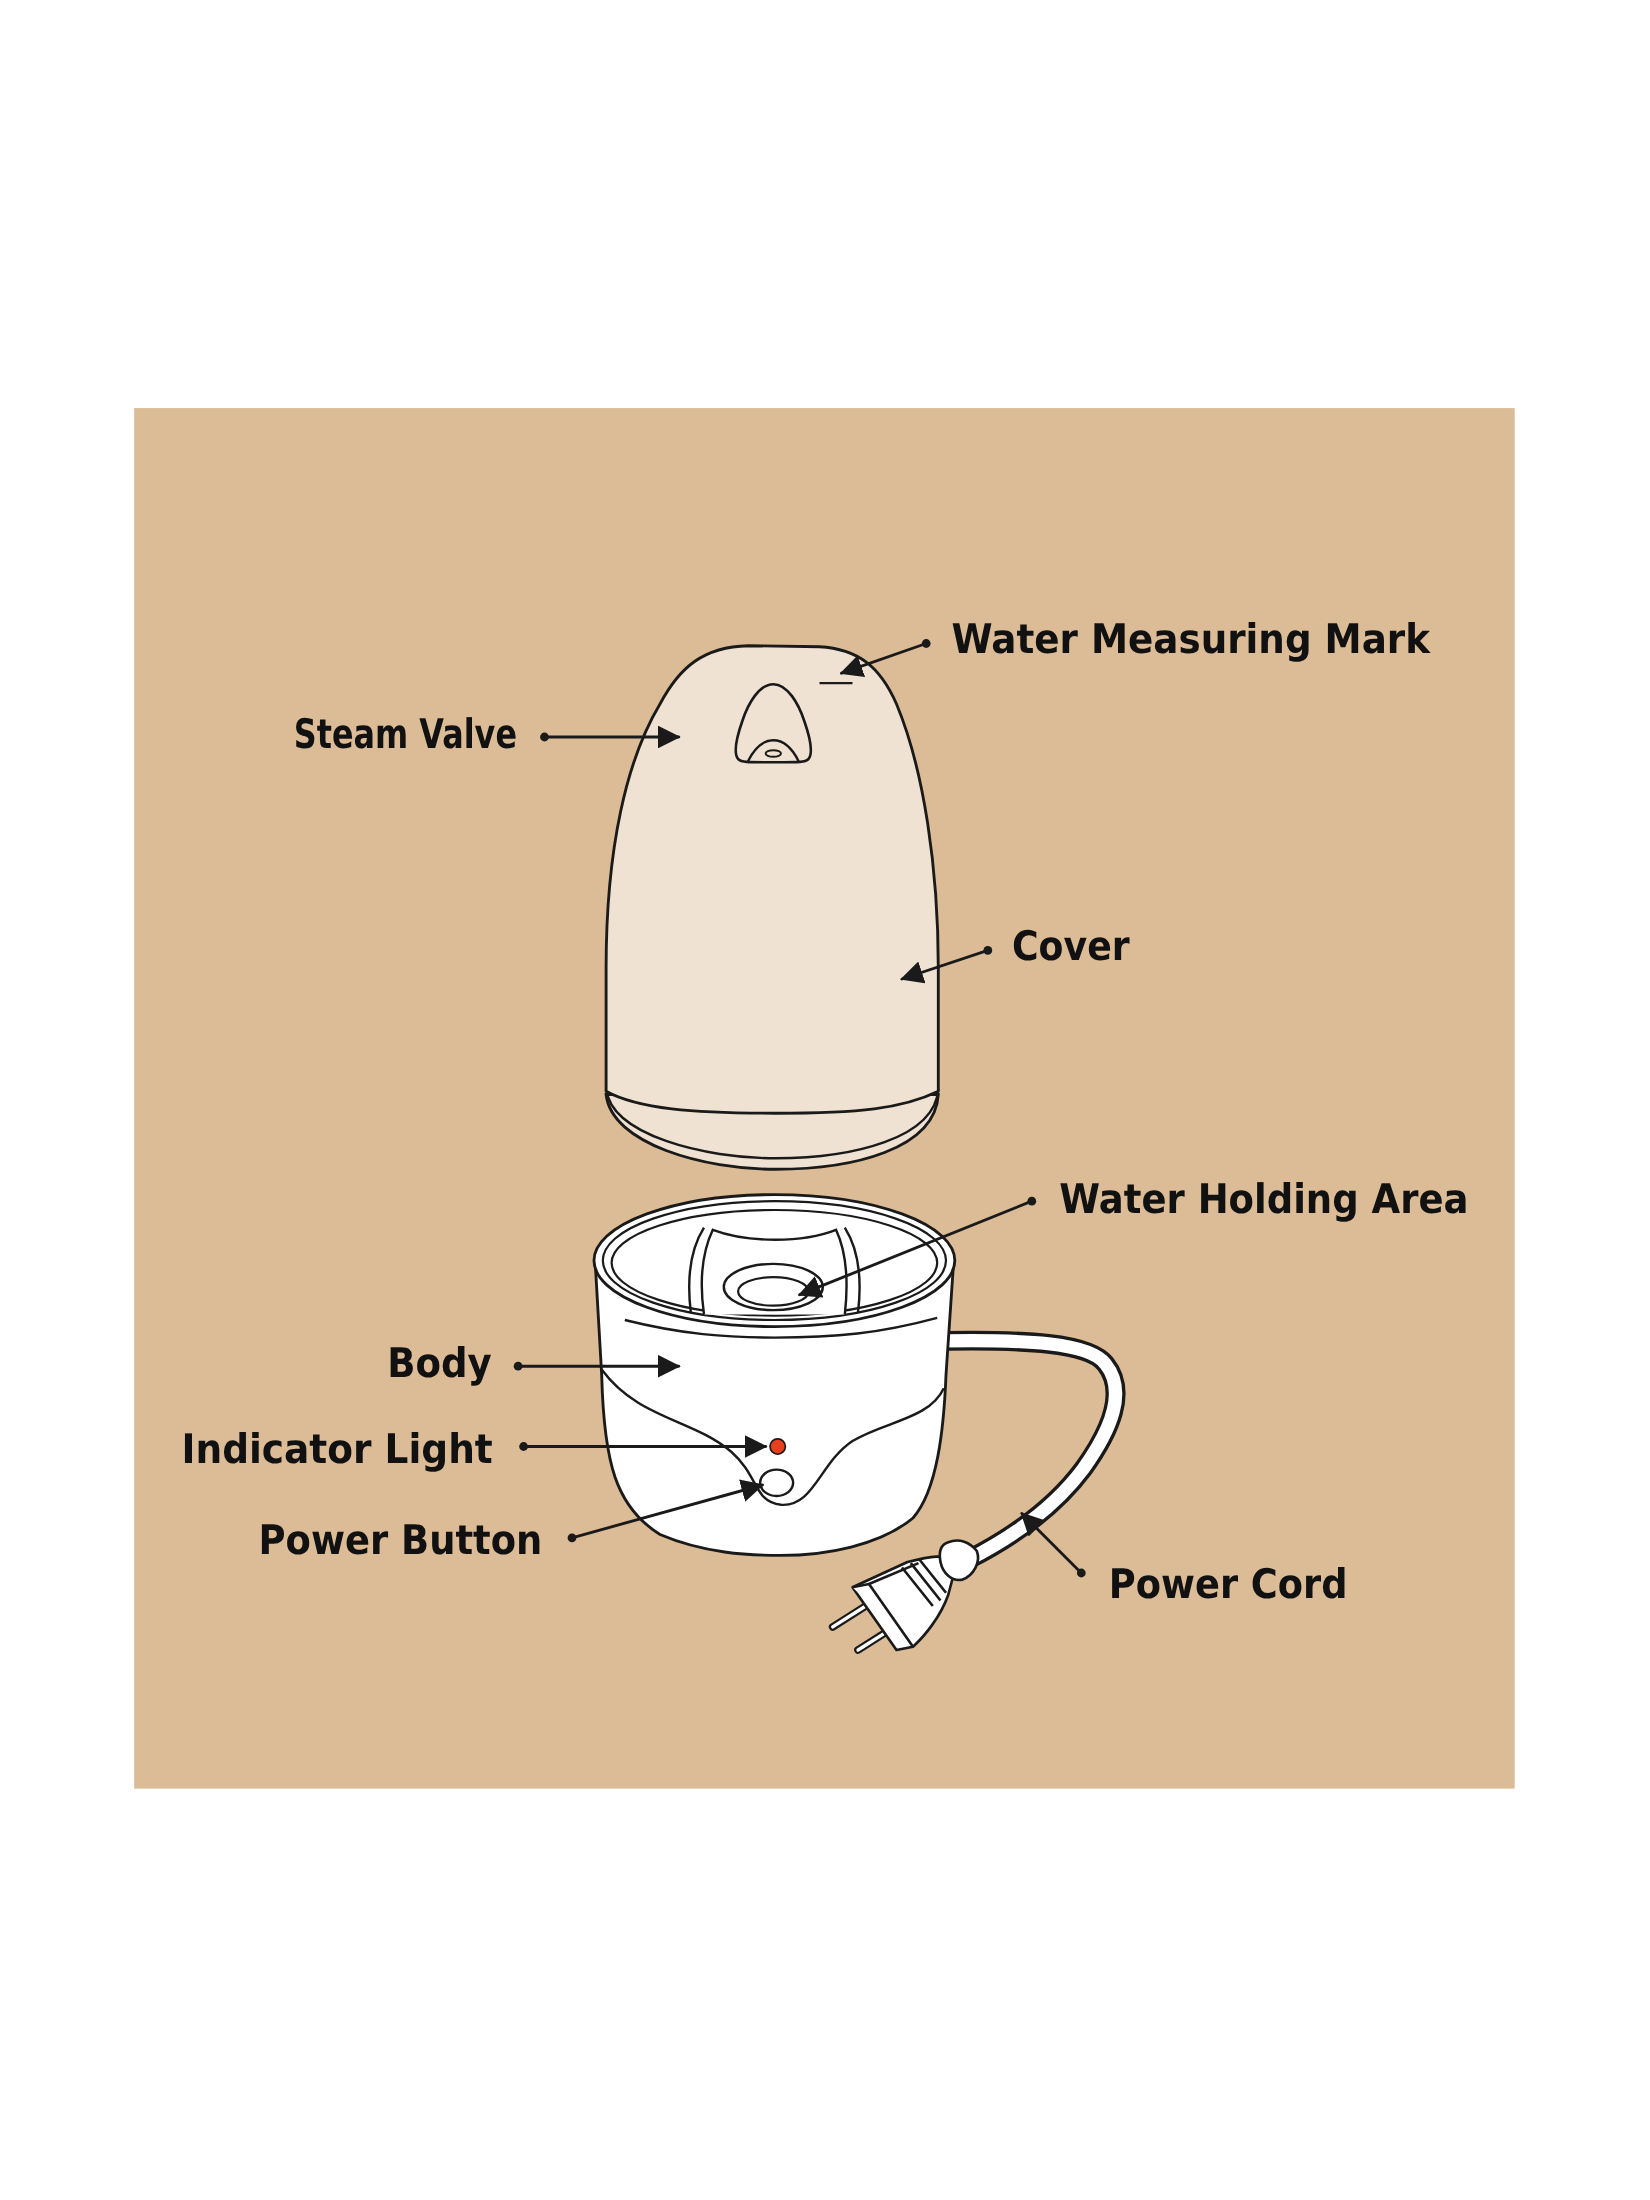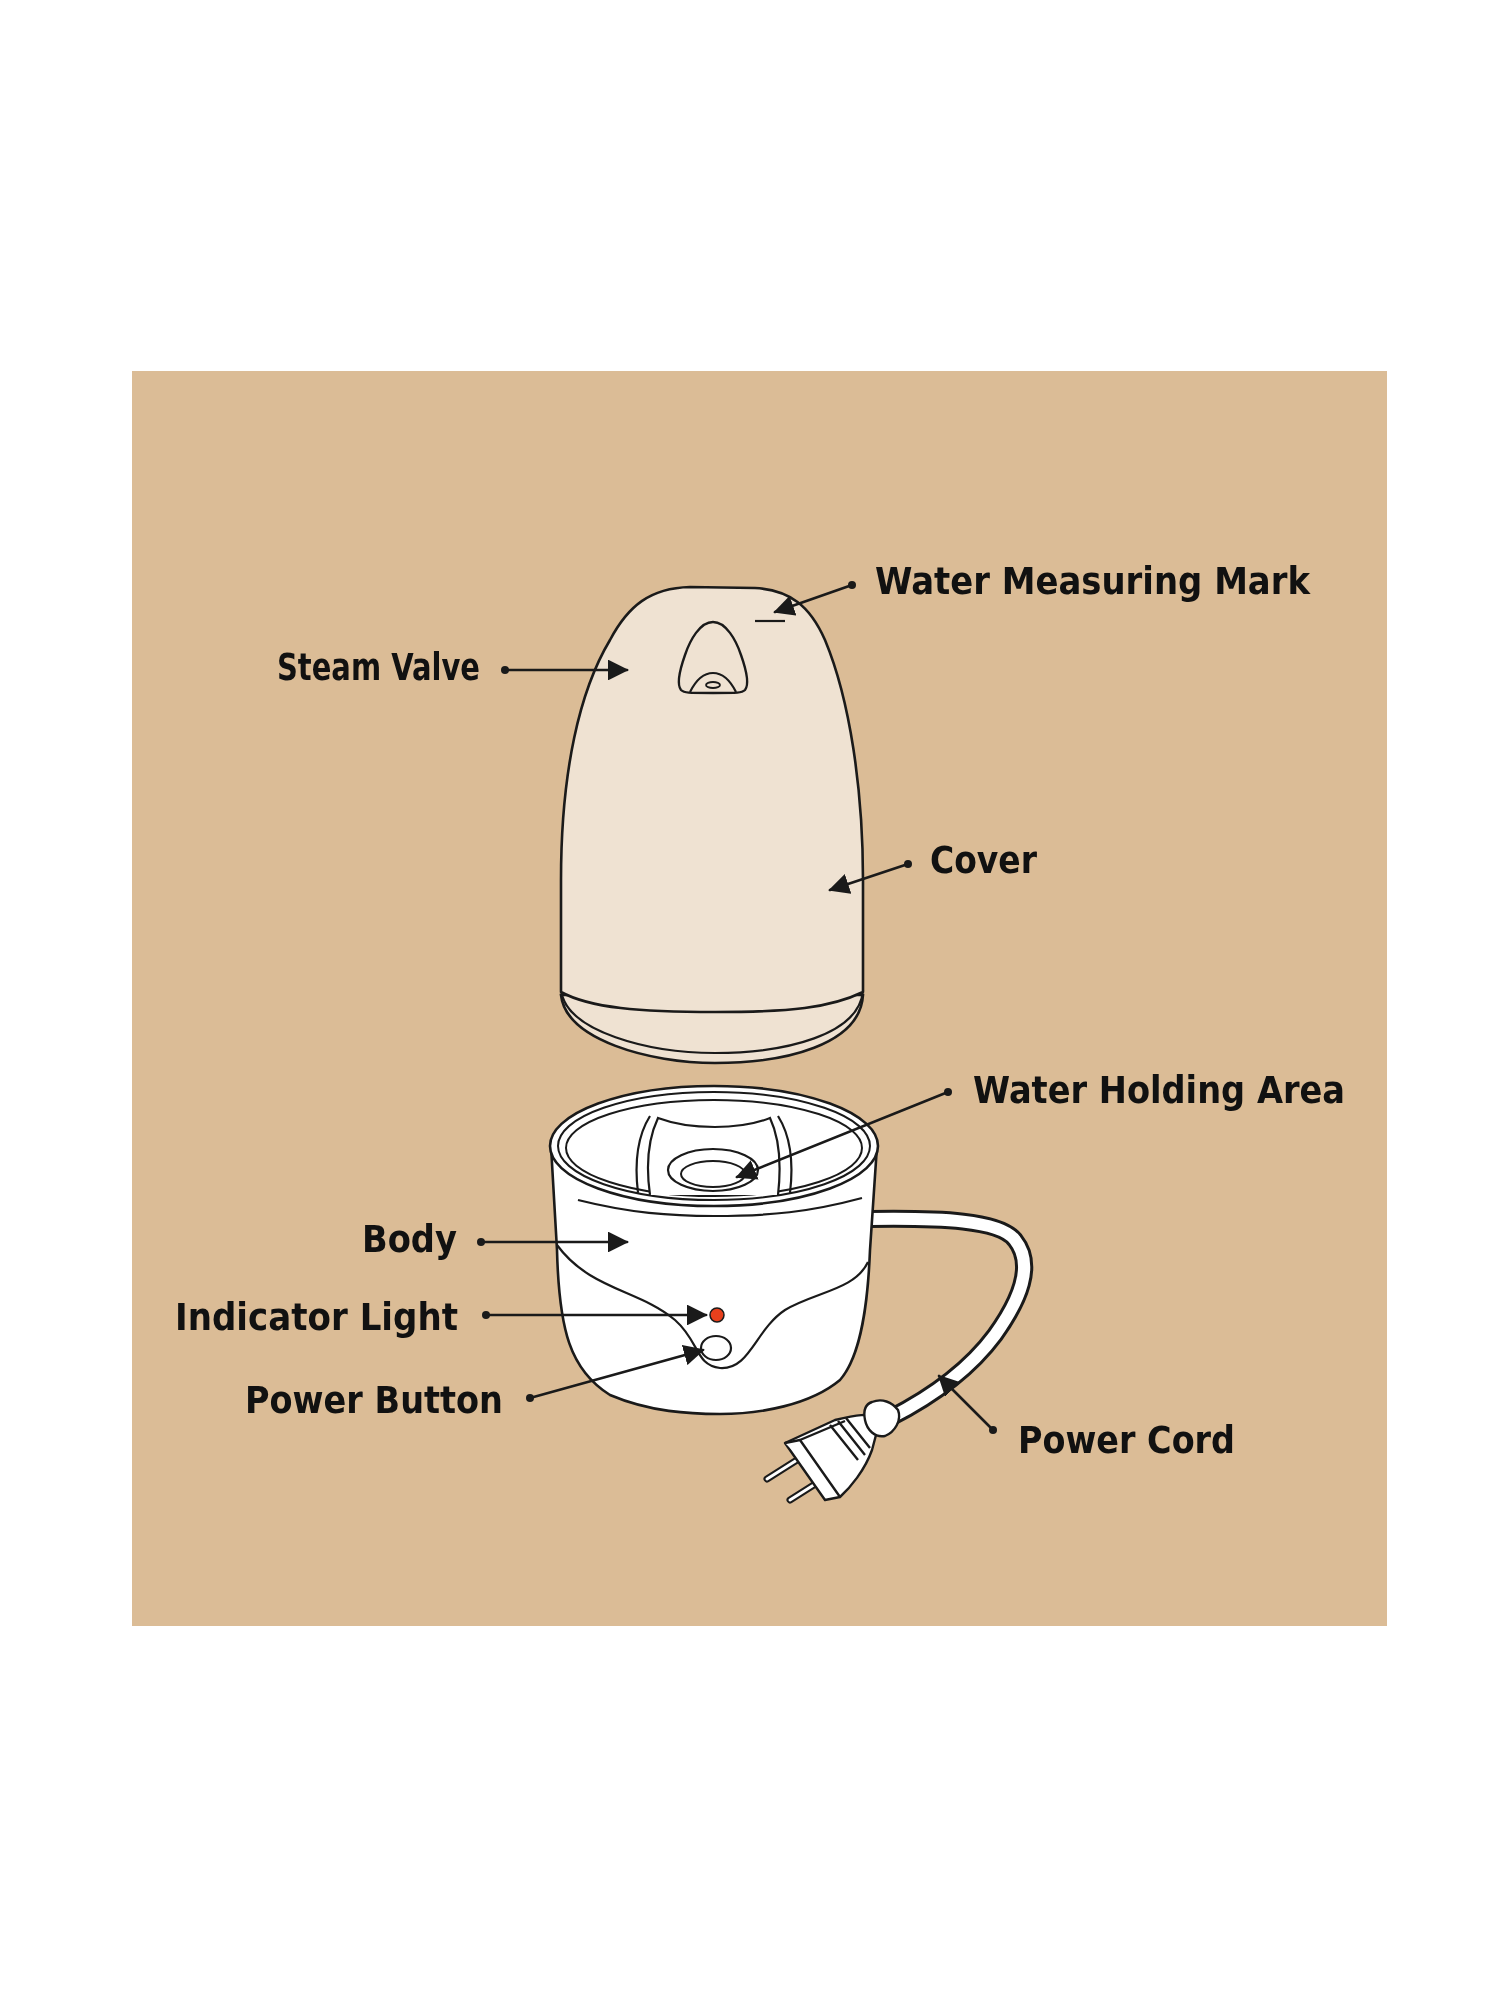--- a/index.html
+++ b/index.html
@@ -1,17 +1,17 @@
 <!DOCTYPE html>
 <html><head>
 <meta charset="utf-8">
 <style>
   html, body { margin: 0; padding: 0; background: #ffffff; }
   body { width: 1500px; height: 2000px; position: relative; overflow: hidden; }
-  .stage { position: absolute; left: 0; top: 0; width: 1225px; height: 2000px; margin-left: 10px; }
+  .stage { position: absolute; left: 0; top: 0; width: 1225px; height: 2000px; }
   svg { display: block; }
   .lbl { font-family: "DejaVu Sans", "Liberation Sans", sans-serif; font-weight: bold; font-size: 37px; fill: #111111; }
   .ln { stroke: #1a1a1a; stroke-width: 2.6; fill: none; stroke-linecap: round; stroke-linejoin: round; }
   .thin { stroke: #1a1a1a; stroke-width: 2.2; fill: none; }
 </style>
 </head>
 <body>
 
 <div class="stage">
 <svg width="1500" height="2000" viewBox="0 0 1500 2000" xmlns="http://www.w3.org/2000/svg">

